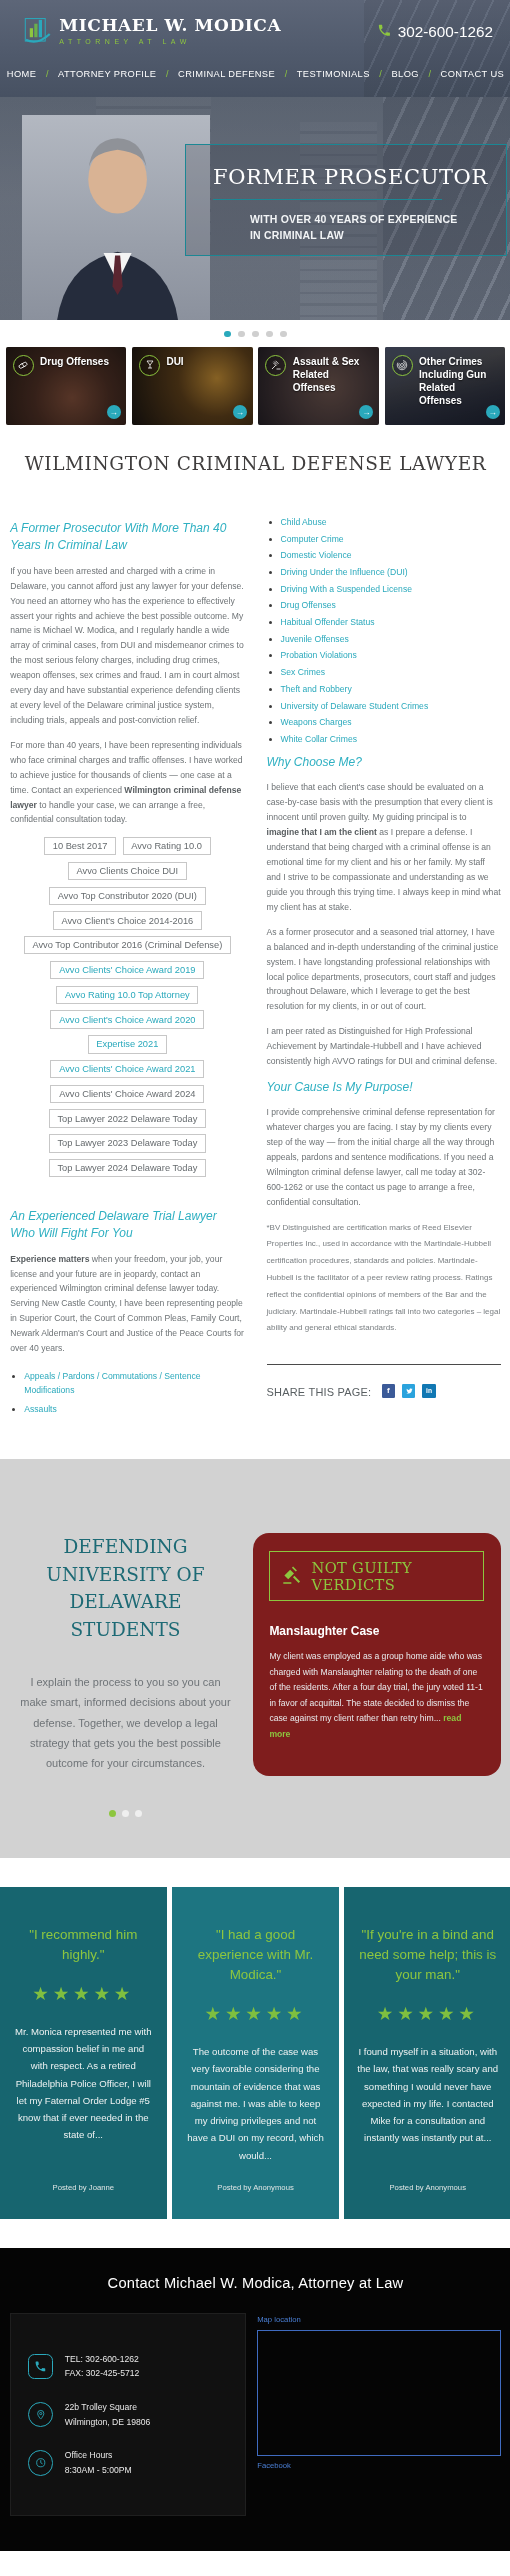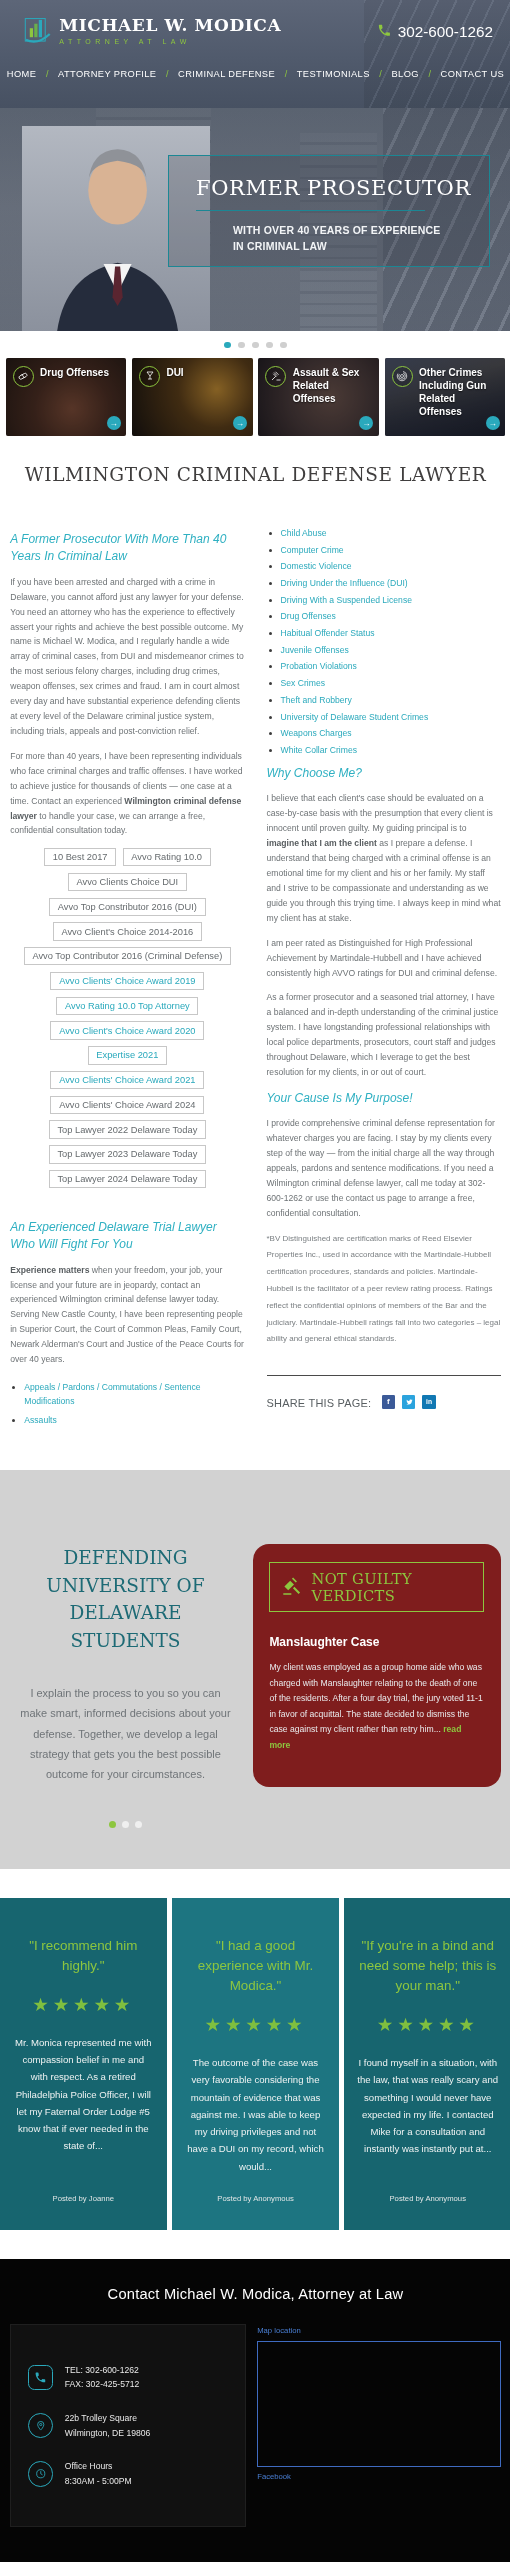--- a/index.html
+++ b/index.html
@@ -17,34 +17,34 @@
     content:""; position:absolute; right:0; top:0; width:147px; height:100%;
     background: repeating-linear-gradient(115deg, rgba(255,255,255,.05) 0 1.9px, rgba(0,0,0,.08) 1.9px 16.6px);
     pointer-events:none;
   }
   .header-top { display:flex; justify-content:space-between; align-items:flex-start; padding:14px 18px 2.6px 24px; position:relative; z-index:2;}
   .brand { display:flex; gap:8.3px; align-items:center; }
   .brand-text { display:flex; flex-direction:column; }
   .brand-name { font-family:"DejaVu Serif", serif; font-weight:bold; color:#fff; font-size:17px; letter-spacing:0.6px; line-height:1.1; }
   .brand-tagline { color:#8dc63f; font-size:7px; letter-spacing:4.5px; margin-top:3.8px; }
   .phone { display:flex; align-items:center; gap:5.7px; color:#fff; font-size:15.3px; margin-top:9px; }
-  .main-nav { display:flex; justify-content:center; align-items:center; gap:9.6px; padding:19px 0 29px; position:relative; z-index:2; }
+  .main-nav { display:flex; justify-content:center; align-items:center; gap:9.6px; padding:19px 0 18px; position:relative; z-index:2; }
   .main-nav .nav-link { color:#fff; font-size:9.3px; letter-spacing:0.4px; cursor:pointer; }
   .nav-sep { color:#8dc63f; font-size:9px; }
 
   
   .hero { position:relative; height:223px; background:linear-gradient(180deg,#747d8a 0%,#7b828e 45%,#6f7682 100%); overflow:hidden; }
   .bldg { position:absolute; top:0; bottom:0; background:repeating-linear-gradient(180deg,#828a96 0 9px,#6d7582 9px 11.5px); opacity:.55; }
   .bldg.b1 { left:96px; width:115px; border-radius:0 0 40% 0; }
   .bldg.b2 { left:300px; width:77px; top:25.5px; }
   .bldg.b3 { right:0; width:128px; background:repeating-linear-gradient(115deg,#8a92a0 0 3.2px,#5f6775 3.2px 22px); opacity:.7; }
   .hero-shade { position:absolute; inset:0; background:linear-gradient(180deg,rgba(42,50,64,.35), rgba(42,50,64,.15)); }
   .attorney-photo { position:absolute; left:22.3px; top:18px; width:188px; height:206px;
     background:linear-gradient(180deg,#b3b8c1 0%,#9aa0ab 60%,#8b919d 100%); }
-  .hero-box { position:absolute; left:168px; top:47px; width:322px; height:112px;
+  .hero-box { position:absolute; left:185px; top:47px; width:322px; height:112px;
     border:1.3px solid #1b8794; background:rgba(44,52,66,.22); padding:20.4px 0 0 27px; }
   .hero-title { font-family:"DejaVu Serif", serif; color:#fff; font-size:21px; letter-spacing:0.6px; }
   .hero-underline { width:229px; height:1.3px; background:#1b8794; margin-top:9.6px; }
   .hero-sub { margin:11px 0 0 37px; color:#f2f4f6; font-weight:bold; font-size:10.5px; line-height:1.55; letter-spacing:0.2px; }
 
   
   .hero-dots { display:flex; justify-content:center; align-items:center; gap:7.7px; padding:11px 0 10.2px; background:#fff; }
   .dot { width:6.4px; height:6.4px; border-radius:50%; background:#cfcfcf; cursor:pointer; }
   .dot.active { background:#2aa9bc; }
 
@@ -272,21 +272,21 @@
       <div class="col">
         <h2 class="sub-teal">A Former Prosecutor With More Than 40 Years In Criminal Law</h2>
         <p class="body">If you have been arrested and charged with a crime in Delaware, you cannot afford just any lawyer for your defense. You need an attorney who has the experience to effectively assert your rights and achieve the best possible outcome. My name is Michael W. Modica, and I regularly handle a wide array of criminal cases, from DUI and misdemeanor crimes to the most serious felony charges, including drug crimes, weapon offenses, sex crimes and fraud. I am in court almost every day and have substantial experience defending clients at every level of the Delaware criminal justice system, including trials, appeals and post-conviction relief.</p>
         <p class="body"><span>For more than 40 years, I have been representing individuals who face criminal charges and traffic offenses. I have worked to achieve justice for thousands of clients — one case at a time. Contact an experienced </span><b>Wilmington criminal defense lawyer</b><span> to handle your case, we can arrange a free, confidential consultation today.</span></p>
 
 
         <div class="badges">
           <span class="badge">10 Best 2017</span>
           <span class="badge">Avvo Rating 10.0</span>
           <span class="badge">Avvo Clients Choice DUI</span>
-          <span class="badge">Avvo Top Constributor 2016 (DUI)</span>
+          <span class="badge">Avvo Top Constributor 2020 (DUI)</span>
           <span class="badge">Avvo Client's Choice 2014-2016</span>
           <span class="badge">Avvo Top Contributor 2016 (Criminal Defense)</span>
           <span class="badge teal">Avvo Clients' Choice Award 2019</span>
           <span class="badge teal">Avvo Rating 10.0 Top Attorney</span>
           <span class="badge teal">Avvo Client's Choice Award 2020</span>
           <span class="badge teal">Expertise 2021</span>
           <span class="badge teal">Avvo Clients' Choice Award 2021</span>
           <span class="badge">Avvo Clients' Choice Award 2024</span>
           <span class="badge">Top Lawyer 2022 Delaware Today</span>
           <span class="badge">Top Lawyer 2023 Delaware Today</span>
@@ -315,22 +315,22 @@
           <li><a>Probation Violations</a></li>
           <li><a>Sex Crimes</a></li>
           <li><a>Theft and Robbery</a></li>
           <li><a>University of Delaware Student Crimes</a></li>
           <li><a>Weapons Charges</a></li>
           <li><a>White Collar Crimes</a></li>
         </ul>
 
         <h2 class="sub-teal">Why Choose Me?</h2>
         <p class="body"><span>I believe that each client's case should be evaluated on a case-by-case basis with the presumption that every client is innocent until proven guilty. My guiding principal is to </span><b>imagine that I am the client</b><span> as I prepare a defense. I understand that being charged with a criminal offense is an emotional time for my client and his or her family. My staff and I strive to be compassionate and understanding as we guide you through this trying time. I always keep in mind what my client has at stake.</span></p>
+        <p class="body">As a former prosecutor and a seasoned trial attorney, I have a balanced and in-depth understanding of the criminal justice system. I have longstanding professional relationships with local police departments, prosecutors, court staff and judges throughout Delaware, which I leverage to get the best resolution for my clients, in or out of court.</p>
         <p class="body">I am peer rated as Distinguished for High Professional Achievement by Martindale-Hubbell and I have achieved consistently high AVVO ratings for DUI and criminal defense.</p>
-        <p class="body">As a former prosecutor and a seasoned trial attorney, I have a balanced and in-depth understanding of the criminal justice system. I have longstanding professional relationships with local police departments, prosecutors, court staff and judges throughout Delaware, which I leverage to get the best resolution for my clients, in or out of court.</p>
 
         <h2 class="sub-teal">Your Cause Is My Purpose!</h2>
         <p class="body">I provide comprehensive criminal defense representation for whatever charges you are facing. I stay by my clients every step of the way — from the initial charge all the way through appeals, pardons and sentence modifications. If you need a Wilmington criminal defense lawyer, call me today at 302-600-1262 or use the contact us page to arrange a free, confidential consultation.</p>
 
         <p class="disclaimer">*BV Distinguished are certification marks of Reed Elsevier Properties Inc., used in accordance with the Martindale-Hubbell certification procedures, standards and policies. Martindale-Hubbell is the facilitator of a peer review rating process. Ratings reflect the confidential opinions of members of the Bar and the judiciary. Martindale-Hubbell ratings fall into two categories – legal ability and general ethical standards.</p>
 
         <hr class="divider">
 
         <div class="share-row">
           <span class="share-label">SHARE THIS PAGE:</span>

